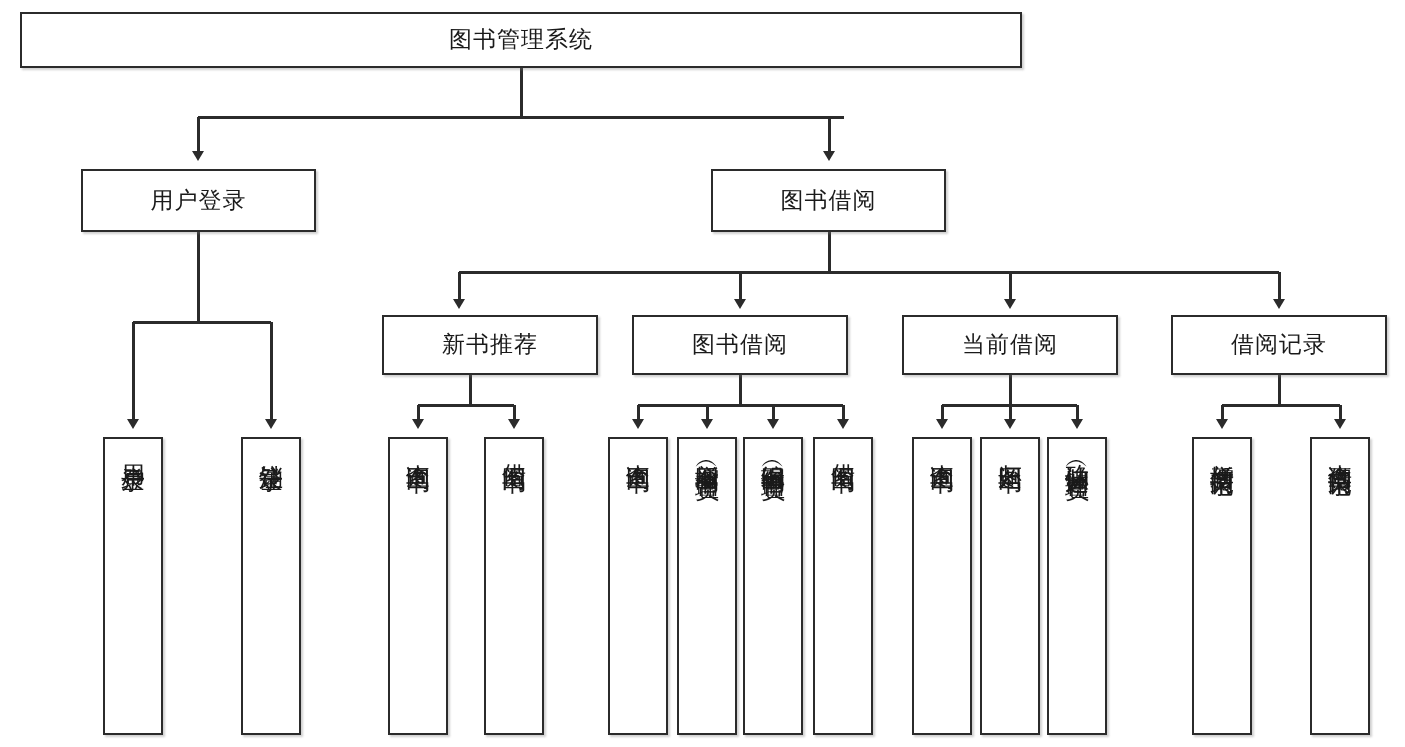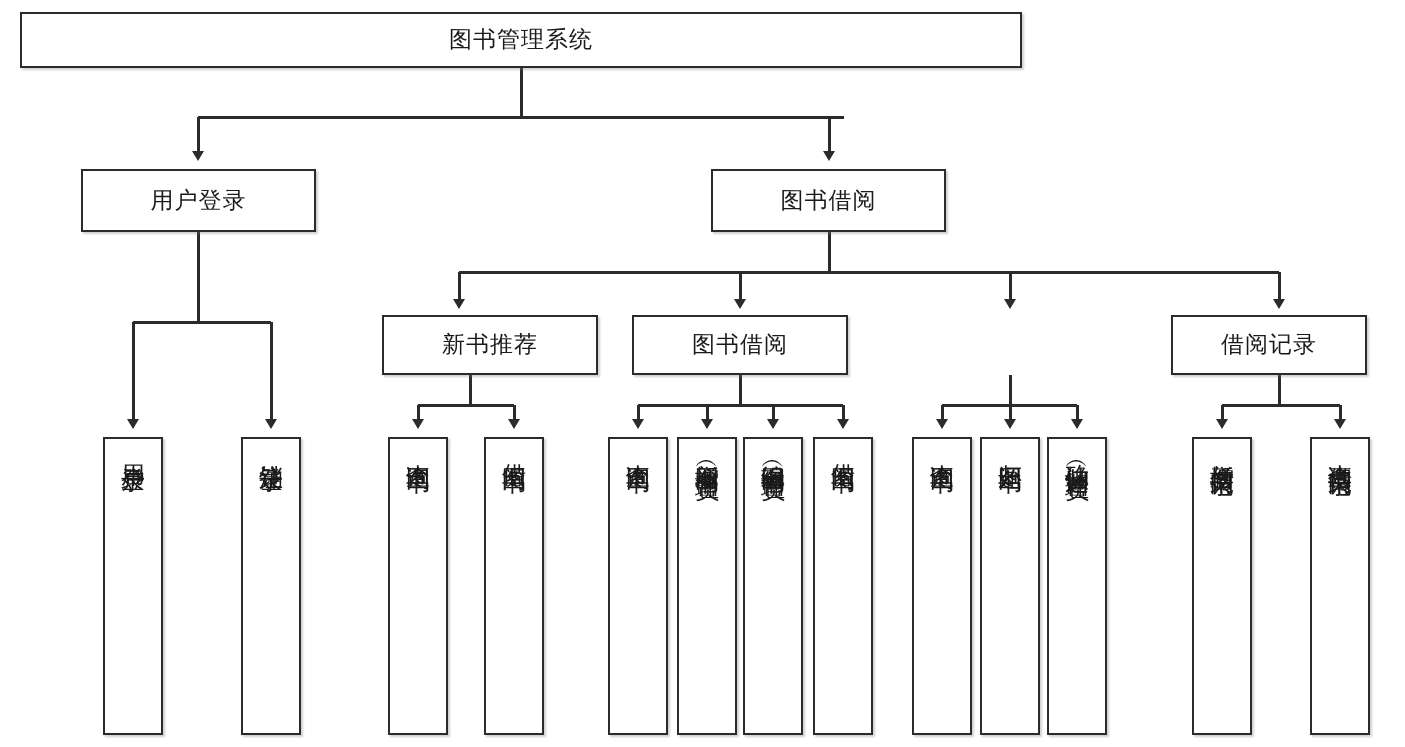--- a/index.html
+++ b/index.html
@@ -139,22 +139,25 @@
   </div>
 
   <div class="node-box node-horizontal" style="left:382px; top:315px; width:216px; height:60px;">
     <span class="node-label">新书推荐</span>
   </div>
 
   <div class="node-box node-horizontal" style="left:632px; top:315px; width:216px; height:60px;">
     <span class="node-label">图书借阅</span>
   </div>
 
-
-  <div class="node-box node-horizontal" style="left:1171px; top:315px; width:196px; height:60px;">
+  <div class="node-box node-horizontal" style="left:902px; top:315px; width:216px; height:60px;">
+    <span class="node-label">当前借阅</span>
+  </div>
+
+  <div class="node-box node-horizontal" style="left:1171px; top:315px; width:216px; height:60px;">
     <span class="node-label">借阅记录</span>
   </div>
 
   <div class="node-box node-vertical" style="left:103px; top:437px; width:60px; height:298px;">
     <span class="node-label">用户登录</span>
   </div>
 
   <div class="node-box node-vertical" style="left:241px; top:437px; width:60px; height:298px;">
     <span class="node-label">注销登录</span>
   </div>

